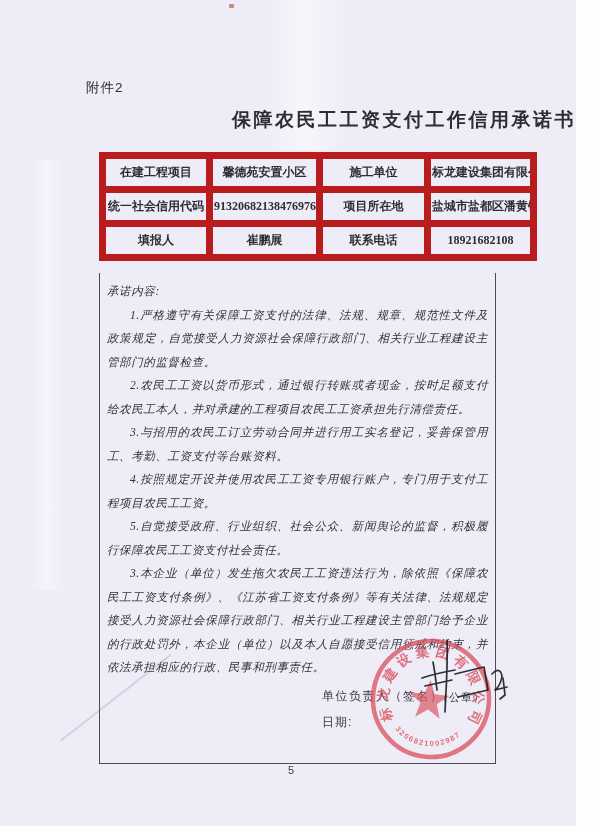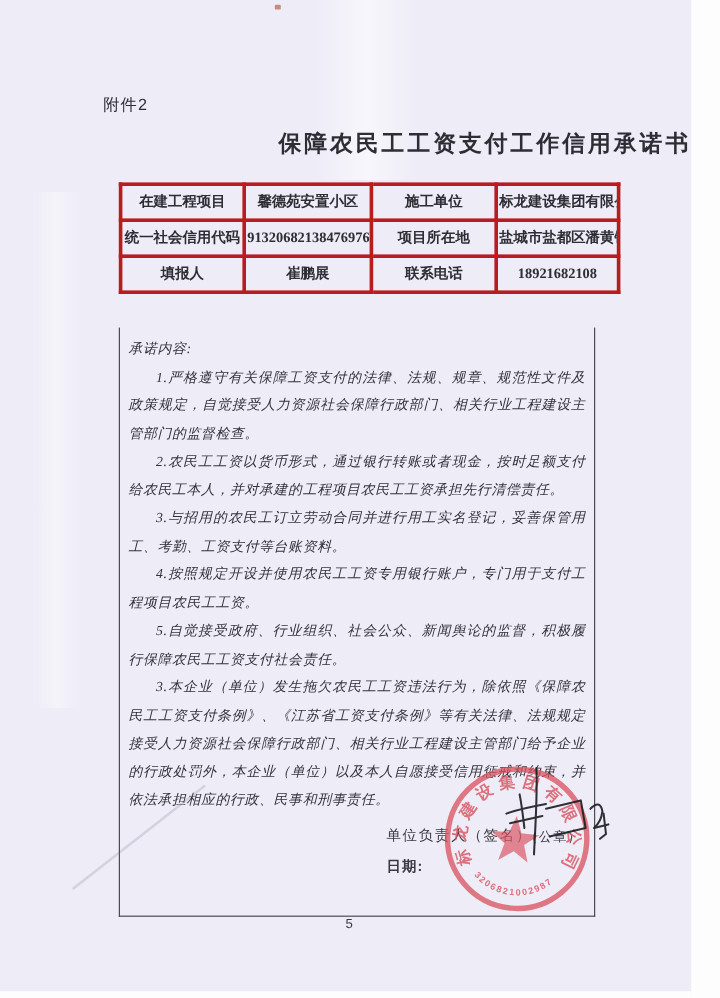--- a/index.html
+++ b/index.html
@@ -15,39 +15,39 @@
   .streak.s3{left:60px;top:740px;width:140px;height:2px;background:rgba(150,150,180,.30);transform:rotate(-38deg);transform-origin:left top;}
   .bottom-strip{position:absolute;left:0;bottom:0;width:600px;height:6px;background:#fdfdfe;}
   .red-dot{position:absolute;left:229px;top:4px;width:5px;height:4px;background:#c98a7e;border-radius:1px;}
 
   .attach{position:absolute;left:86px;top:79px;font-size:13.5px;letter-spacing:1px;}
   .title{position:absolute;left:0;right:0;top:107px;text-align:right;
          font-size:19px;font-weight:bold;letter-spacing:2.5px;}
 
   table.info{position:absolute;left:99px;top:152px;width:397px;
              border-collapse:collapse;table-layout:fixed;}
-  table.info td{border:3px solid #b91c1c;height:27px;text-align:center;
+  table.info td{border:7px solid #b91c1c;height:27px;text-align:center;
                 vertical-align:middle;font-size:12px;font-weight:600;
                 padding:0 1px;overflow:hidden;white-space:nowrap;}
   td.w0{width:98px;} td.w1{width:101px;} td.w2{width:99px;} td.w3{width:97px;}
   td.small{font-size:10.5px;letter-spacing:0;}
   td.serif{font-family:"Liberation Serif","DejaVu Serif",serif;font-weight:400;font-size:12.5px;letter-spacing:0;}
   td.label8{font-size:11.5px;letter-spacing:0;}
 
   .commit-box{position:absolute;left:99px;top:236px;width:397px;height:491px;
               box-sizing:border-box;border:1px solid #4b4b52;border-top:none;
               padding:7px 7px 4px 7px;margin-top:37px;}
   .commit-box p{margin:0;font-family:"Liberation Serif","DejaVu Serif",serif;
                 font-style:italic;font-size:11.5px;line-height:23.5px;
                 letter-spacing:0.6px;text-align:justify;color:#33323a;}
   .commit-box p.indent{text-indent:2em;}
 
   .sig-label{position:absolute;left:322px;top:688px;font-size:12px;letter-spacing:1.5px;color:#3a3940;}
   .seal-label{position:absolute;left:437px;top:690px;font-size:11px;letter-spacing:1px;color:#3a3940;}
-  .date-label{position:absolute;left:322px;top:714px;font-size:12px;letter-spacing:1px;color:#3a3940;font-weight:bold;}
+  .date-label{position:absolute;left:322px;top:714px;font-size:12px;letter-spacing:1px;color:#3a3940;}
 
   .page-num{position:absolute;left:288px;top:764px;font-size:11px;color:#3a3940;}
 
   svg.seal{position:absolute;left:368px;top:636px;width:126px;height:126px;
            transform:rotate(5deg);opacity:.88;}
   svg.signature{position:absolute;left:410px;top:628px;width:110px;height:100px;}
   .seal-text{font-family:"Liberation Sans","DejaVu Sans",sans-serif;font-weight:bold;}
 </style>
 </head>
 <body>

